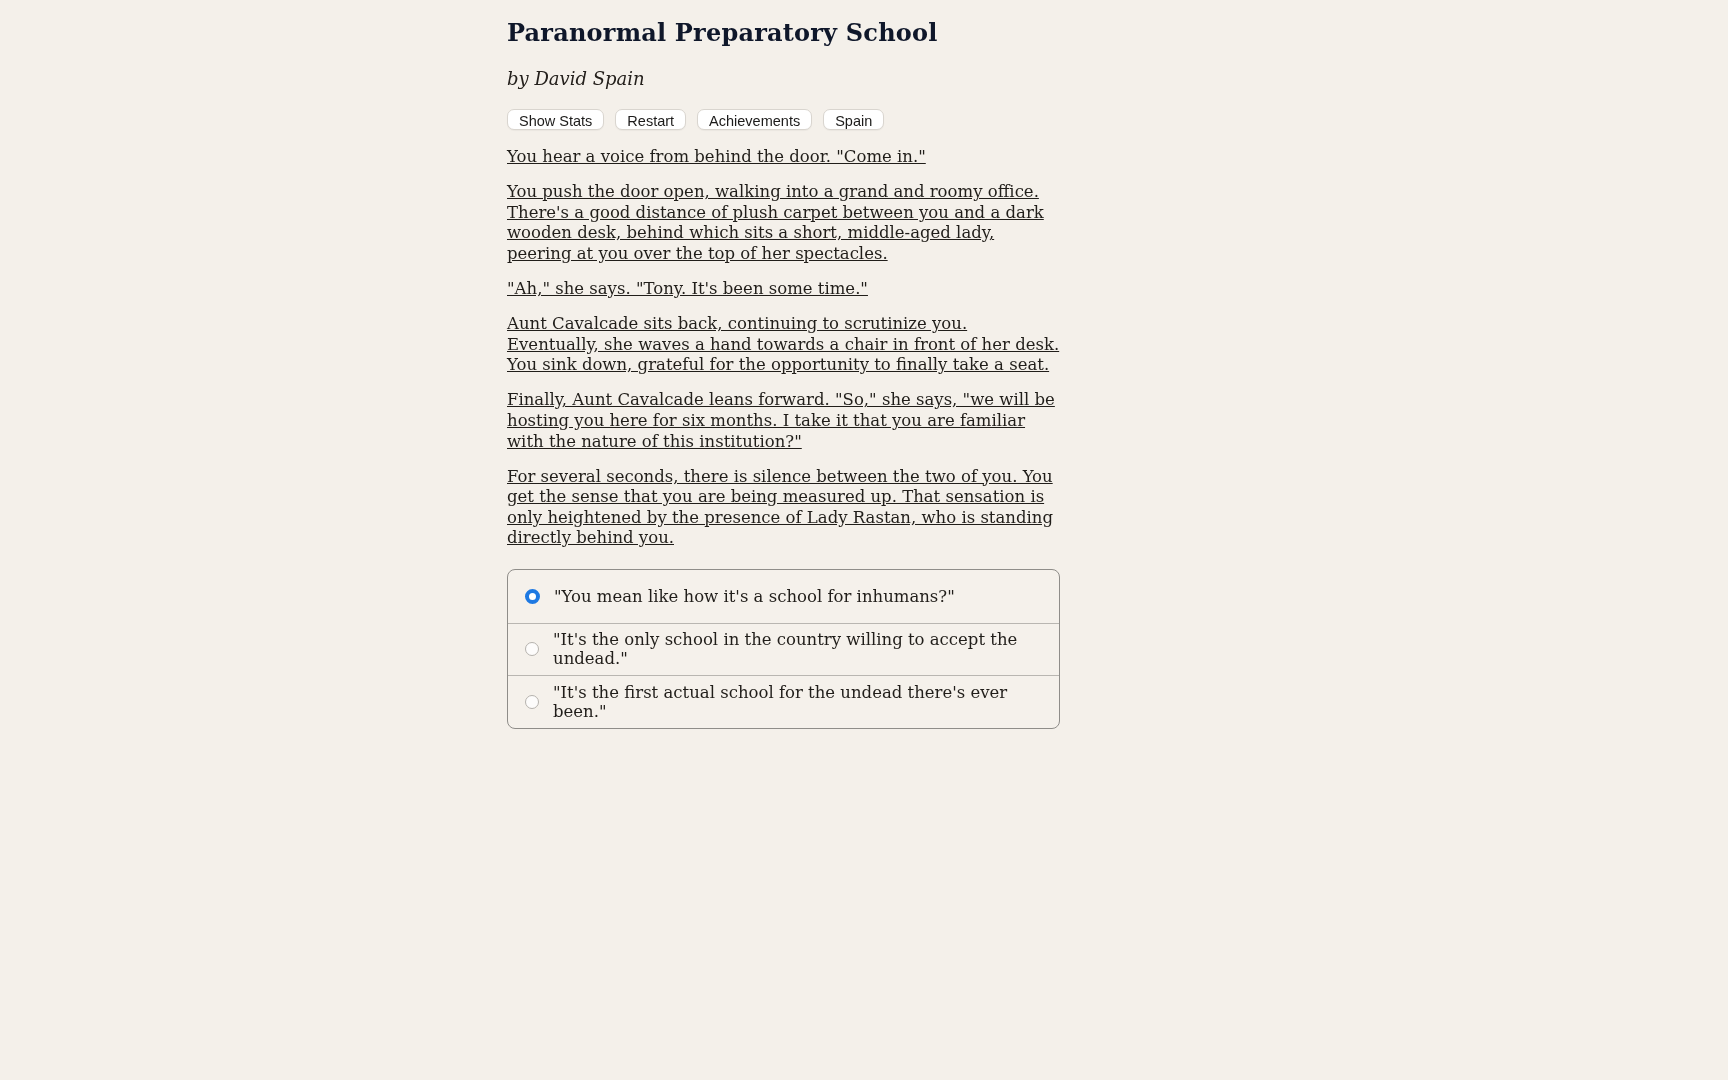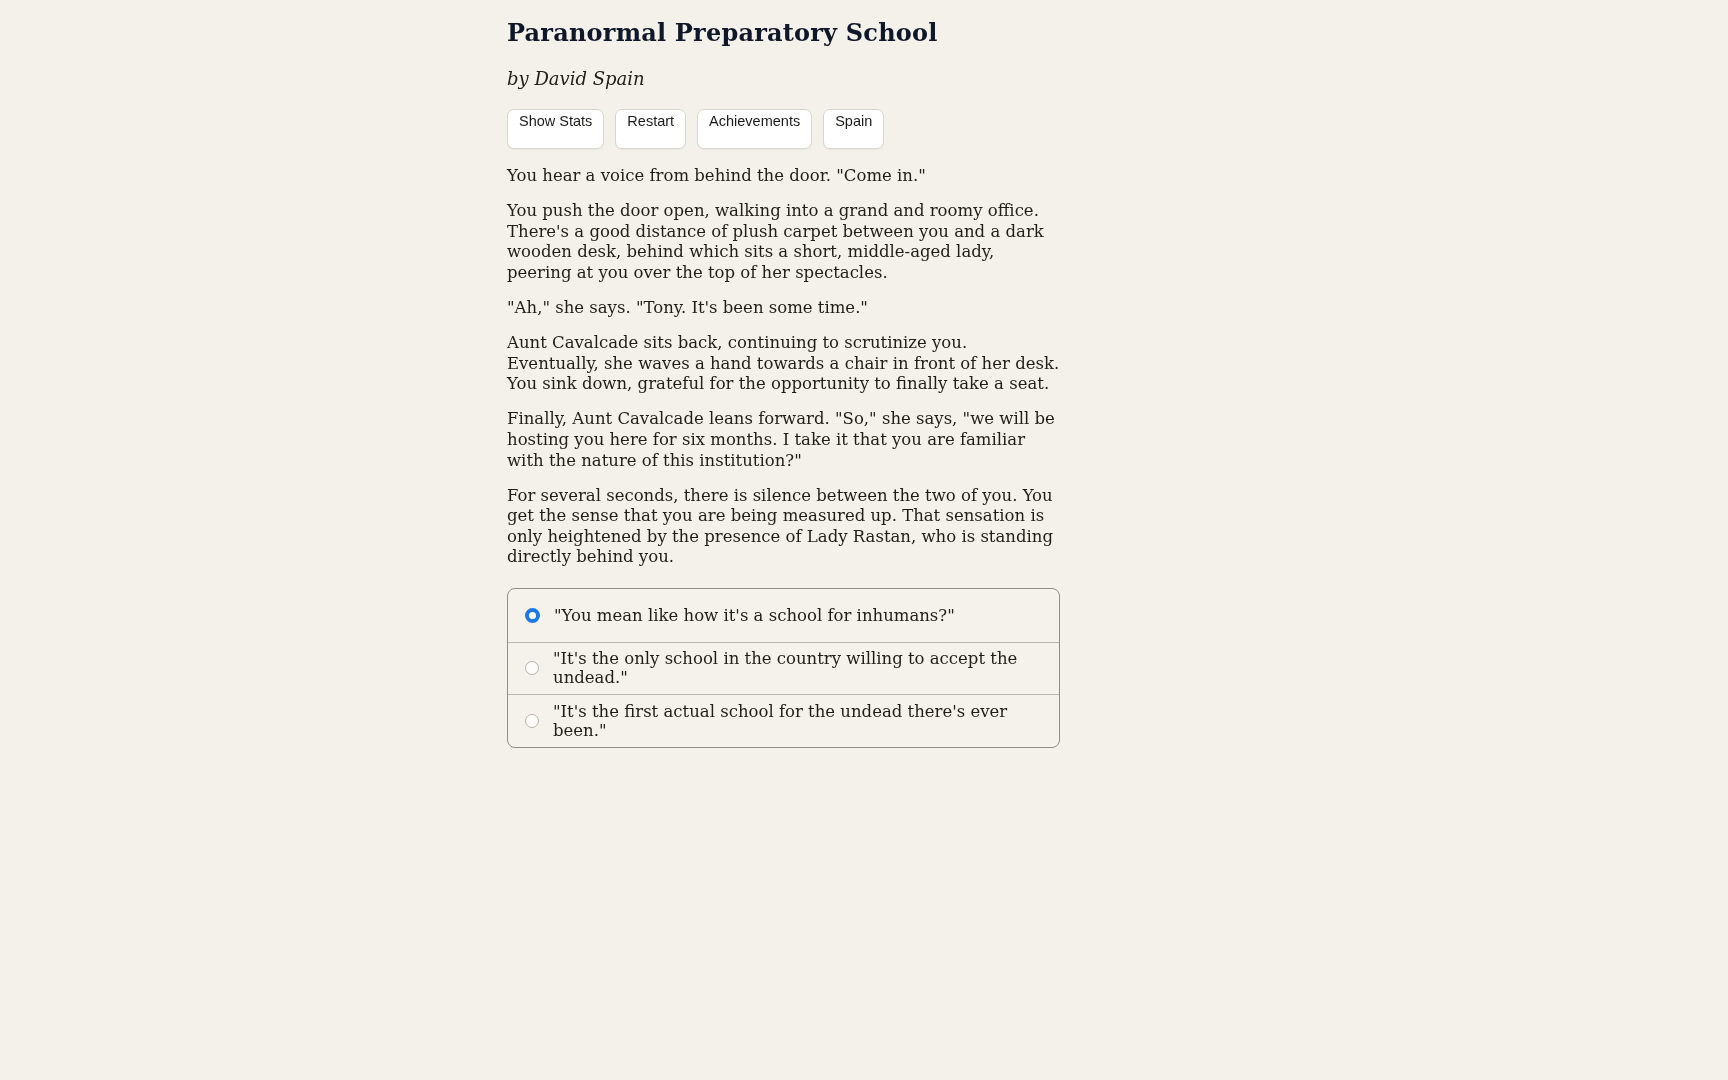--- a/index.html
+++ b/index.html
@@ -32,25 +32,25 @@
     display: flex;
     gap: 11px;
   }
   .toolbar button {
     font-family: "Liberation Sans", sans-serif;
     font-size: 14.5px;
     color: #1c1b1a;
     background: #ffffff;
     border: 1px solid #d9d5cf;
     border-radius: 7px;
-    padding: 3px 11px 19px 11px;
+    padding: 3px 11px 0 11px;
     box-shadow: 0 1px 1px rgba(0,0,0,0.04);
     cursor: pointer;
   }
-  .story { margin-top: 17px; }
+  .story { margin-top: 17px; text-decoration: underline; }
   .story p {
     font-size: 16.5px;
     line-height: 20.6px;
     margin-top: 14.5px;
     color: #211e1a;
   }
   .choice-box {
     margin-top: 20px;
     border: 1px solid #8f8d89;
     border-radius: 8px;

